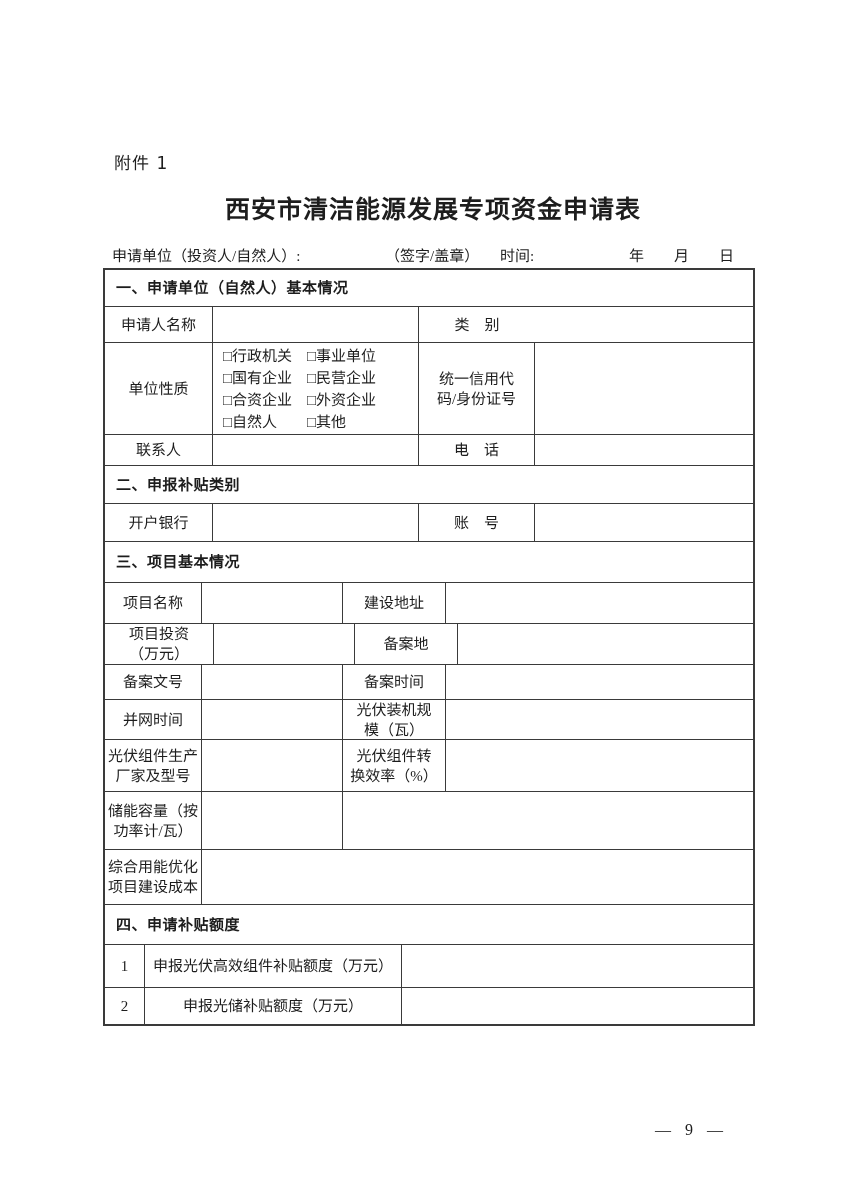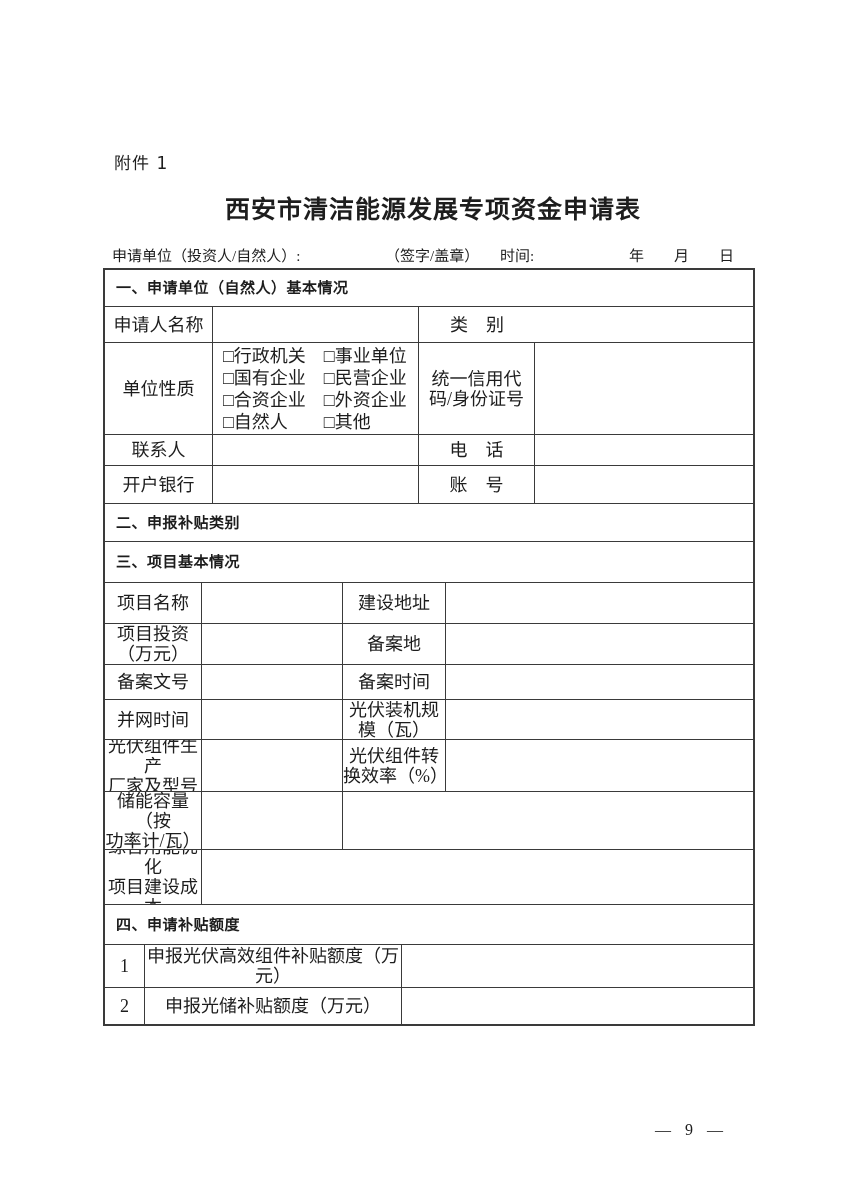--- a/index.html
+++ b/index.html
@@ -29,21 +29,21 @@
 
   .tbl{
     position:absolute;left:103px;top:268px;width:652px;
     border:2px solid #3a3a3a;box-sizing:border-box;background:#fff;
   }
   .row{display:flex;border-bottom:1px solid #3a3a3a;box-sizing:border-box;}
   .row:last-child{border-bottom:none;}
   .c{
     border-right:1px solid #3a3a3a;box-sizing:border-box;
     display:flex;align-items:center;justify-content:center;
-    text-align:center;font-size:18px;line-height:20px;
+    text-align:center;font-size:15px;line-height:20px;
     white-space:pre-line;overflow:hidden;
   }
   .c:last-child{border-right:none;}
   .fill{flex:1;}
   .sec{
     width:100%;justify-content:flex-start;text-align:left;
     padding-left:11px;font-weight:700;font-size:15px;
     font-family:"DejaVu Sans","Liberation Sans",sans-serif;
     letter-spacing:0.5px;
   }
@@ -96,44 +96,44 @@
     </div>
 
     <div class="row" style="height:31px">
       <div class="c" style="width:108px">联系人</div>
       <div class="c" style="width:206px"></div>
       <div class="c" style="width:116px">电　话</div>
       <div class="c fill"></div>
     </div>
 
     <div class="row" style="height:38px">
+      <div class="c sec">二、申报补贴类别</div>
+    </div>
+
+    <div class="row" style="height:38px">
       <div class="c" style="width:108px">开户银行</div>
       <div class="c" style="width:206px"></div>
       <div class="c" style="width:116px">账　号</div>
       <div class="c fill"></div>
-    </div>
-
-    <div class="row" style="height:38px">
-      <div class="c sec">二、申报补贴类别</div>
     </div>
 
 
     <div class="row" style="height:41px">
       <div class="c sec">三、项目基本情况</div>
     </div>
 
     <div class="row" style="height:41px">
       <div class="c" style="width:97px">项目名称</div>
       <div class="c" style="width:141px"></div>
       <div class="c" style="width:103px">建设地址</div>
       <div class="c fill"></div>
     </div>
 
     <div class="row" style="height:41px">
-      <div class="c" style="width:97px">项目投资
+      <div class="c" style="width:109px">项目投资
 （万元）</div>
       <div class="c" style="width:141px"></div>
       <div class="c" style="width:103px">备案地</div>
       <div class="c fill"></div>
     </div>
 
     <div class="row" style="height:35px">
       <div class="c" style="width:97px">备案文号</div>
       <div class="c" style="width:141px"></div>
       <div class="c" style="width:103px">备案时间</div>

